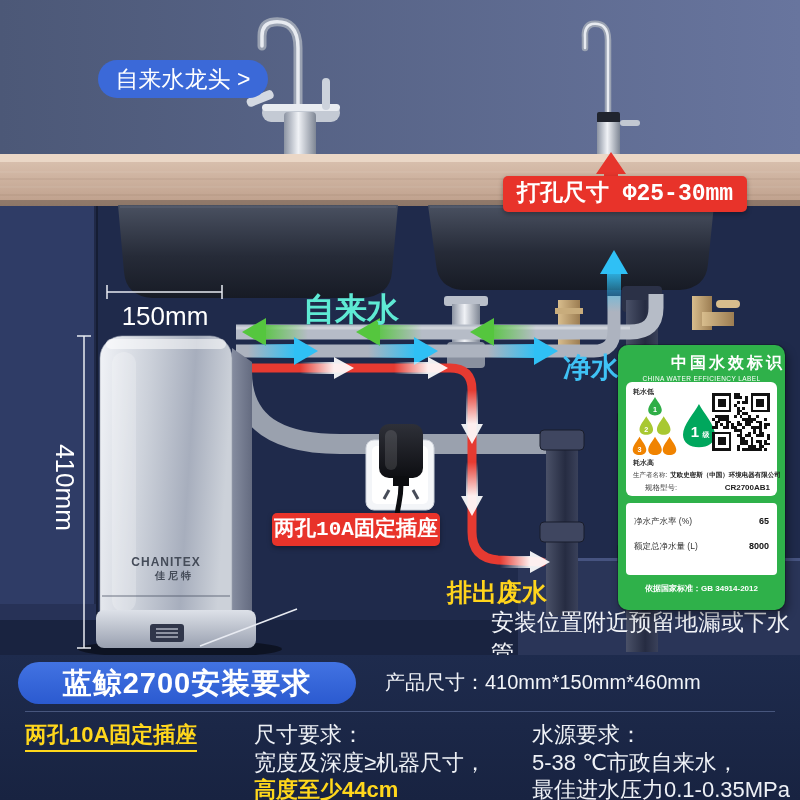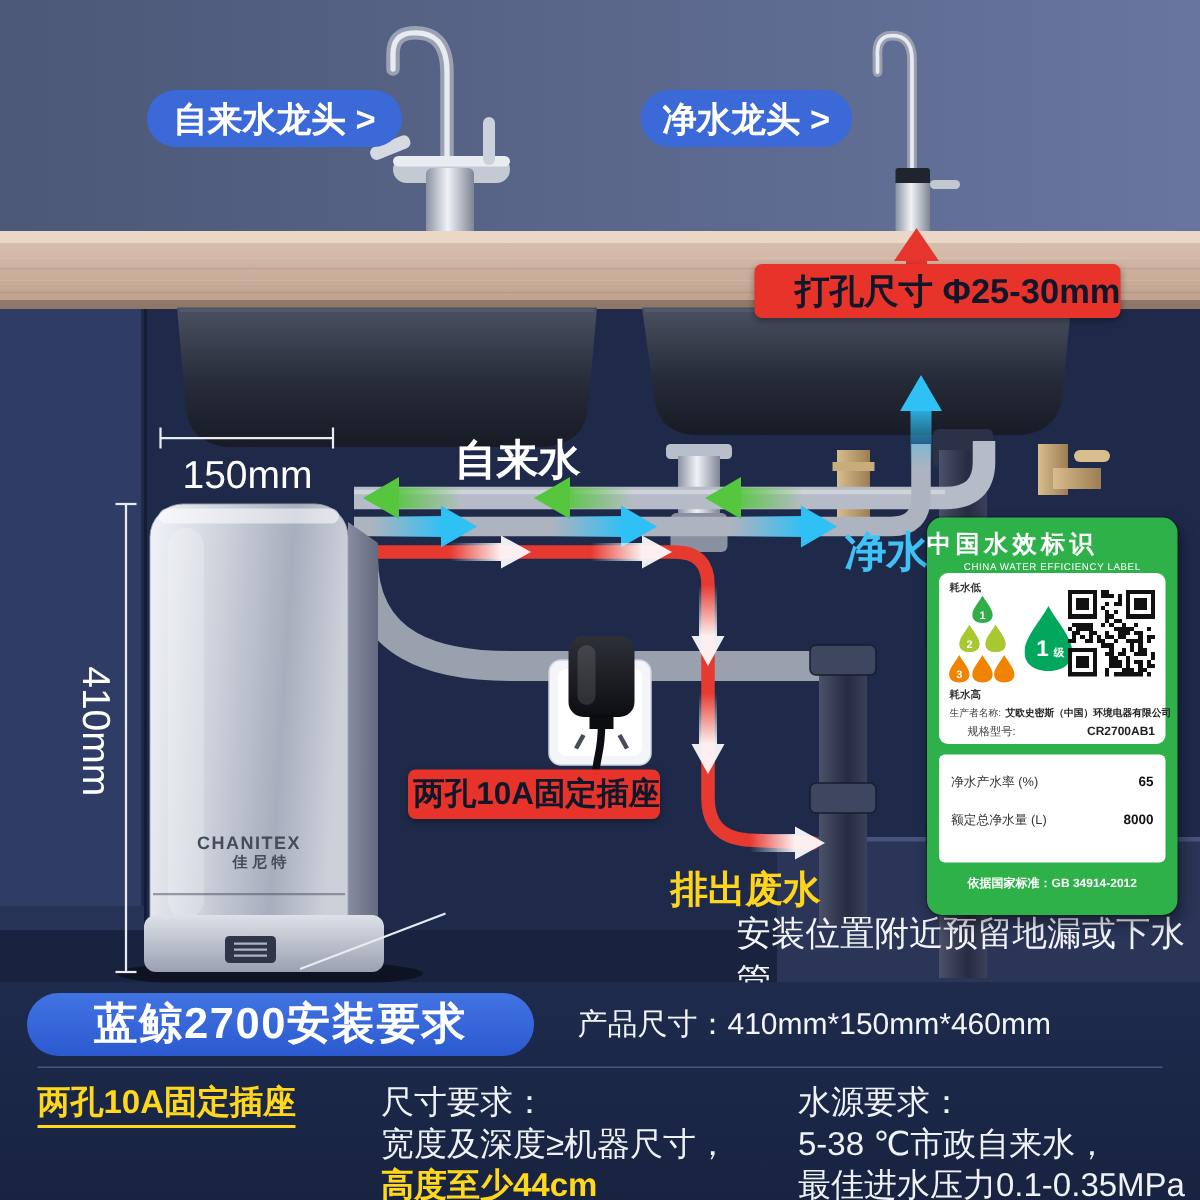--- a/index.html
+++ b/index.html
@@ -3,44 +3,44 @@
 <meta charset="utf-8">
 <style>
   html,body{margin:0;padding:0;background:#10182e;}
   body{width:800px;height:800px;overflow:hidden;font-family:"Liberation Sans","DejaVu Sans",sans-serif;}
   .stage{position:relative;width:800px;height:800px;background:#222e52;}
   svg.scene{position:absolute;left:0;top:0;z-index:1;}
   svg text{font-family:"Liberation Sans","DejaVu Sans",sans-serif;}
 
   
   .pill{position:absolute;z-index:3;height:38px;border-radius:19px;background:#3b69d8;color:#fff;
-        font-size:23px;font-weight:bold;text-align:center;line-height:38px;}
+        font-size:23px;font-weight:normal;text-align:center;line-height:38px;}
   .pill-tap{left:98px;top:60px;width:170px;}
   .pill-pure{left:427px;top:60px;width:141px;}
-  .redlab{position:absolute;z-index:4;background:#e8332a;color:#0f172a;font-weight:bold;text-align:right;border-radius:5px;
-          box-shadow:0 2px 5px rgba(0,0,0,.35);}
+  .redlab{position:absolute;z-index:4;background:#e8332a;color:#ffffff;font-weight:bold;text-align:center;border-radius:5px;
+          box-shadow:0 2px 5px rgba(0,0,0,.35);font-family:Liberation Mono, monospace;}
   .drill{left:503px;top:176px;width:244px;height:36px;font-size:23px;line-height:36px;}
   .socket-lab{left:272px;top:513px;width:168px;height:33px;font-size:21px;line-height:33px;}
   .dim{position:absolute;z-index:3;color:#fff;font-size:26px;}
   .dim-150{left:107px;top:301px;width:116px;text-align:center;}
   .dim-410{left:4px;top:472px;width:120px;text-align:center;transform:rotate(90deg);}
   .dim-460{left:292px;top:610px;}
   .flow{position:absolute;z-index:3;font-weight:bold;}
-  .flow-tap{left:303px;top:288px;font-size:28px;color:#ffffff;}
+  .flow-tap{left:303px;top:288px;font-size:32px;color:#5eead4;}
   .flow-pure{left:563px;top:349px;font-size:28px;color:#3fc2f5;}
   .flow-waste{left:447px;top:576px;font-size:25px;color:#ffd41c;}
   .drain-note{position:absolute;z-index:3;left:447px;top:607px;font-size:23px;color:#f2f4f8;margin-left:44px;}
   .brand{position:absolute;z-index:3;left:100px;top:556px;width:132px;text-align:center;color:#454c59;
          font-weight:bold;font-size:12px;letter-spacing:1px;line-height:13px;}
   .brand-cn{font-size:10px;letter-spacing:3px;padding-left:17px;}
 
   
   .elabel{position:absolute;z-index:3;left:618px;top:345px;width:167px;height:265px;background:#2fb14a;
           border-radius:10px;box-shadow:0 0 0 1px rgba(0,0,0,.2),3px 5px 10px rgba(0,0,0,.4);}
-  .e-title{margin-top:8px;text-align:left;color:#fff;font-weight:bold;font-size:16px;letter-spacing:3px;}
+  .e-title{margin-top:8px;text-align:right;color:#fff;font-weight:bold;font-size:16px;letter-spacing:3px;}
   .e-sub{text-align:center;color:#fff;font-size:6.5px;letter-spacing:.4px;margin-top:1px;}
   .e-panel-a{position:absolute;left:8px;top:37px;width:151px;height:114px;background:#fff;border-radius:6px;}
   .e-low{position:absolute;left:7px;top:5px;font-size:7px;font-weight:bold;color:#333;}
   .e-high{position:absolute;left:7px;top:76px;font-size:7px;font-weight:bold;color:#333;}
   .pyr{position:absolute;left:6px;top:15px;width:46px;height:60px;}
   .bigdrop{position:absolute;left:57px;top:22px;width:32px;height:44px;}
   .qr{position:absolute;right:7px;top:11px;width:58px;height:58px;}
   .e-man{position:absolute;left:7px;right:6px;top:89px;display:flex;gap:3px;font-size:6.5px;color:#444;white-space:nowrap;}
   .e-man .b{font-weight:bold;color:#222;}
   .e-mod{position:absolute;left:7px;right:7px;top:101px;display:flex;justify-content:space-between;
@@ -291,21 +291,20 @@
     <line x1="107" y1="285" x2="107" y2="299"></line>
     <line x1="222" y1="285" x2="222" y2="299"></line>
     <line x1="84" y1="336" x2="84" y2="648"></line>
     <line x1="77" y1="336" x2="91" y2="336"></line>
     <line x1="77" y1="648" x2="91" y2="648"></line>
     <line x1="200" y1="646" x2="297" y2="609"></line>
   </g>
 </svg>
 
 <div class="pill pill-tap">自来水龙头 &gt;</div>
-<div class="pill pill-pure">净水龙头 &gt;</div>
 <div class="redlab drill">打孔尺寸 Φ25-30mm</div>
 <div class="dim dim-150">150mm</div>
 <div class="dim dim-410">410mm</div>
 <div class="flow flow-tap">自来水</div>
 <div class="flow flow-pure">净水</div>
 <div class="redlab socket-lab">两孔10A固定插座</div>
 <div class="flow flow-waste">排出废水</div>
 <div class="drain-note">安装位置附近预留地漏或下水管</div>
 <div class="brand">
   <div>CHANITEX</div>

